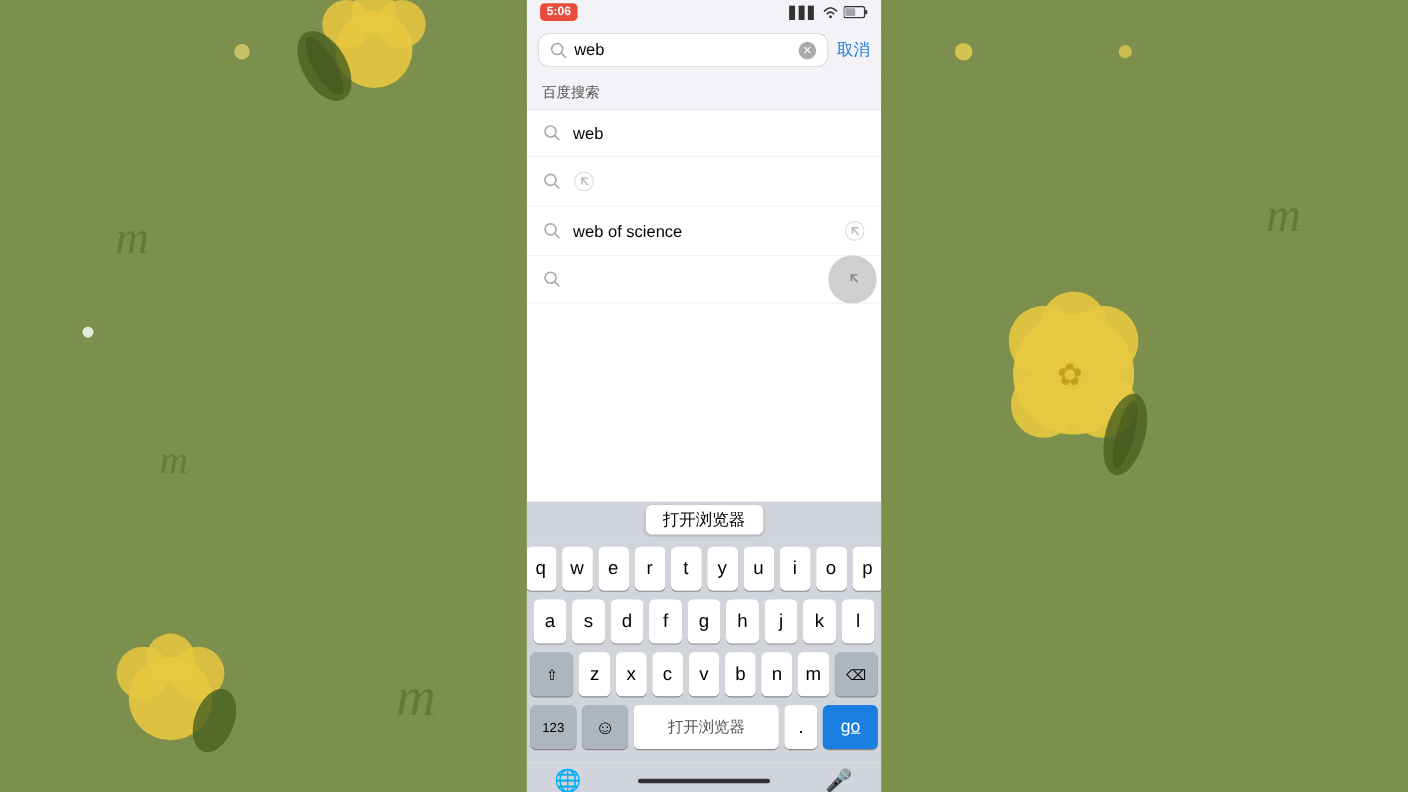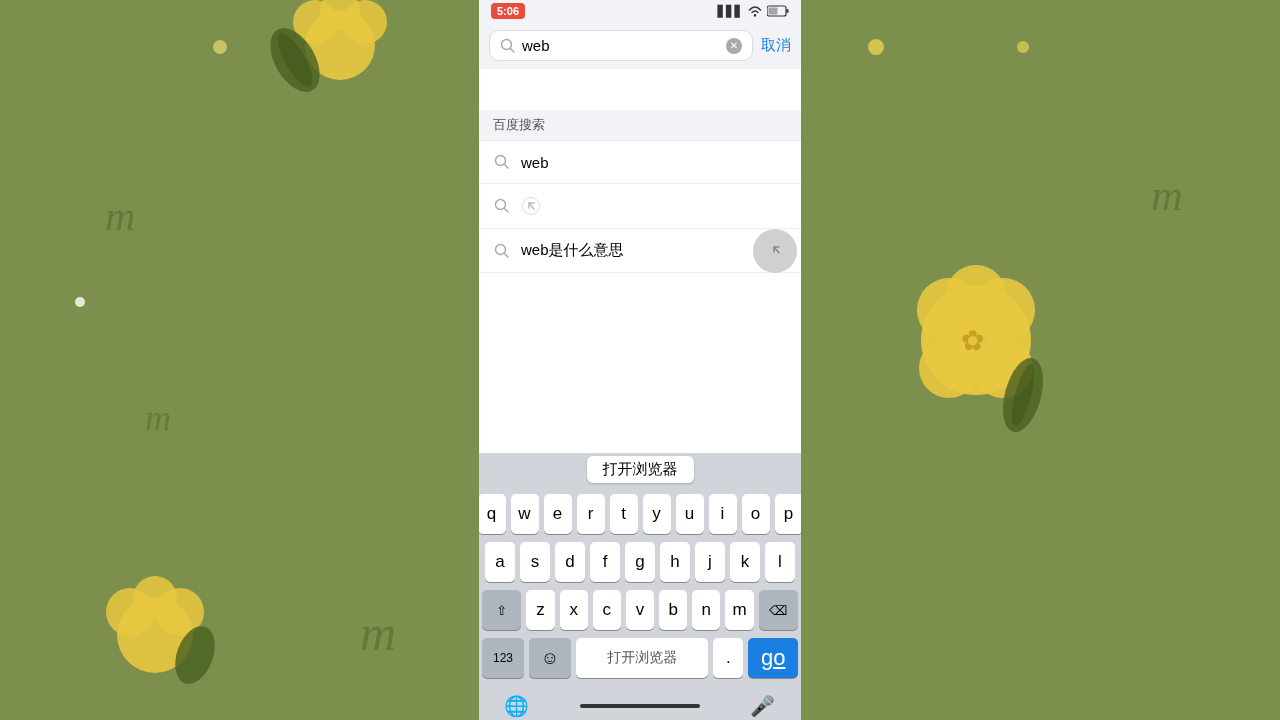--- a/index.html
+++ b/index.html
@@ -115,21 +115,20 @@
       background: white;
       flex: 1;
     }
 
     .section-header {
       background: #f2f2f7;
       padding: 6px 14px;
       font-size: 13px;
       color: #555;
       border-bottom: 1px solid #e5e5ea;
-      margin-top: 41px;
     }
 
     .suggestion-item {
       display: flex;
       align-items: center;
       padding: 12px 14px;
       border-bottom: 1px solid #f0f0f0;
       cursor: pointer;
       background: white;
       position: relative;
@@ -229,21 +228,21 @@
       flex: 4;
       max-width: 999px;
       font-size: 14px;
       color: #555;
       background: white;
     }
 
     .key.go-key {
       background: #1a7fe0;
       color: white;
-      font-size: 22px;
+      font-size: 16px;
       font-weight: 500;
       min-width: 42px;
       max-width: 50px;
       flex: 1.5;
       text-decoration: underline;
     }
 
     .key.num-key {
       background: #adb5bd;
       font-size: 12px;
@@ -445,29 +444,44 @@
       </div>
       <div class="arrow-icon">
         <svg width="18" height="18" viewBox="0 0 18 18">
           <circle cx="9" cy="9" r="8.5" fill="none" stroke="#ddd" stroke-width="1"></circle>
           <path d="M12 6 L7 6 L7 11" fill="none" stroke="#bbb" stroke-width="1.5" stroke-linecap="round" stroke-linejoin="round"></path>
           <line x1="7" y1="6" x2="12" y2="12" stroke="#bbb" stroke-width="1.5" stroke-linecap="round"></line>
         </svg>
       </div>
     </div>
 
-
     <div class="suggestion-item">
       <div class="search-icon-small">
         <svg width="16" height="16" viewBox="0 0 16 16">
           <circle cx="6.5" cy="6.5" r="5" fill="none" stroke="#aaa" stroke-width="1.5"></circle>
           <line x1="10.5" y1="10.5" x2="14" y2="14" stroke="#aaa" stroke-width="1.5" stroke-linecap="round"></line>
         </svg>
       </div>
-      <span class="suggestion-text">web是什么意思</span>
+      <span class="suggestion-text">web of science</span>
+      <div class="arrow-icon">
+        <svg width="18" height="18" viewBox="0 0 18 18">
+          <circle cx="9" cy="9" r="8.5" fill="none" stroke="#ddd" stroke-width="1"></circle>
+          <path d="M12 6 L7 6 L7 11" fill="none" stroke="#bbb" stroke-width="1.5" stroke-linecap="round" stroke-linejoin="round"></path>
+          <line x1="7" y1="6" x2="12" y2="12" stroke="#bbb" stroke-width="1.5" stroke-linecap="round"></line>
+        </svg>
+      </div>
+    </div>
+
+    <div class="suggestion-item">
+      <div class="search-icon-small">
+        <svg width="16" height="16" viewBox="0 0 16 16">
+          <circle cx="6.5" cy="6.5" r="5" fill="none" stroke="#aaa" stroke-width="1.5"></circle>
+          <line x1="10.5" y1="10.5" x2="14" y2="14" stroke="#aaa" stroke-width="1.5" stroke-linecap="round"></line>
+        </svg>
+      </div>
       <div class="circle-overlay">
         <svg width="20" height="20" viewBox="0 0 20 20">
           <path d="M14 6 L9 6 L9 11" fill="none" stroke="#888" stroke-width="1.5" stroke-linecap="round" stroke-linejoin="round"></path>
           <line x1="9" y1="6" x2="14" y2="12" stroke="#888" stroke-width="1.5" stroke-linecap="round"></line>
         </svg>
       </div>
     </div>
 
     <div class="empty-space"></div>
   </div>

